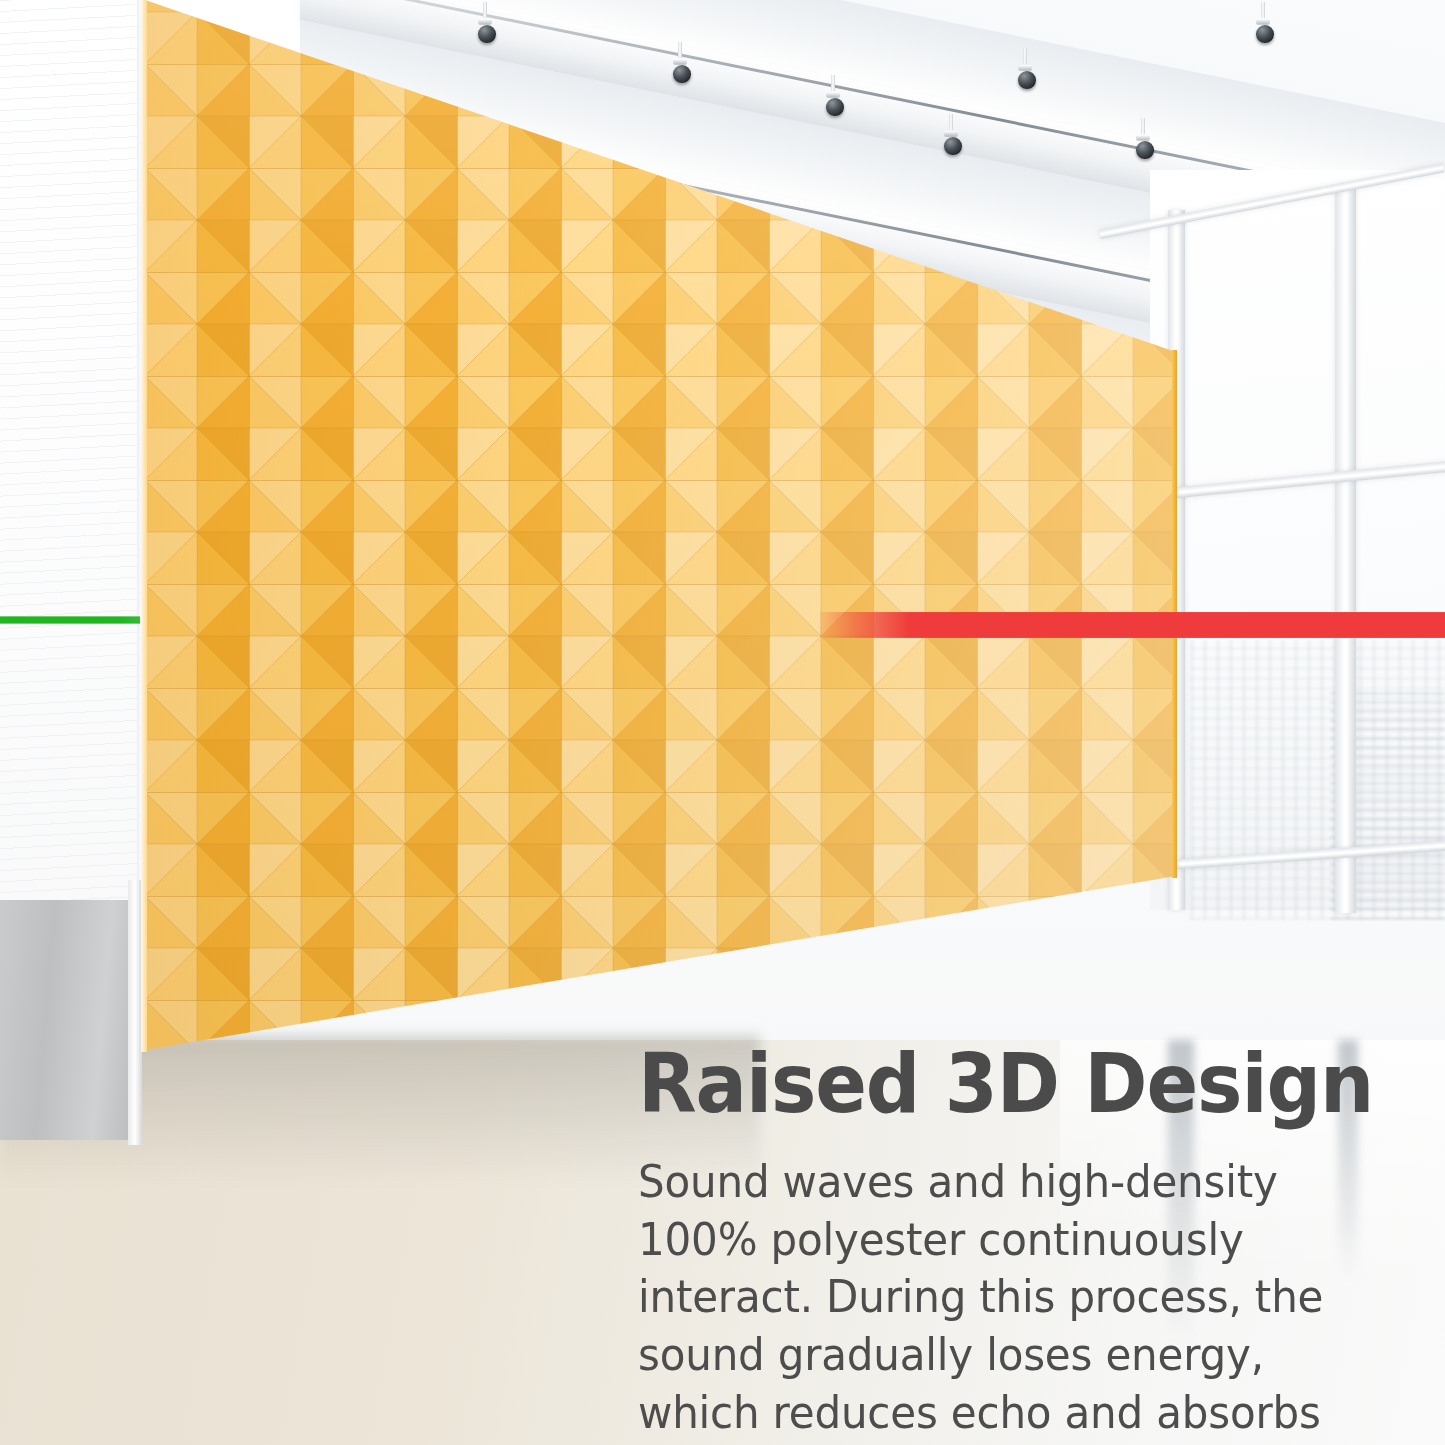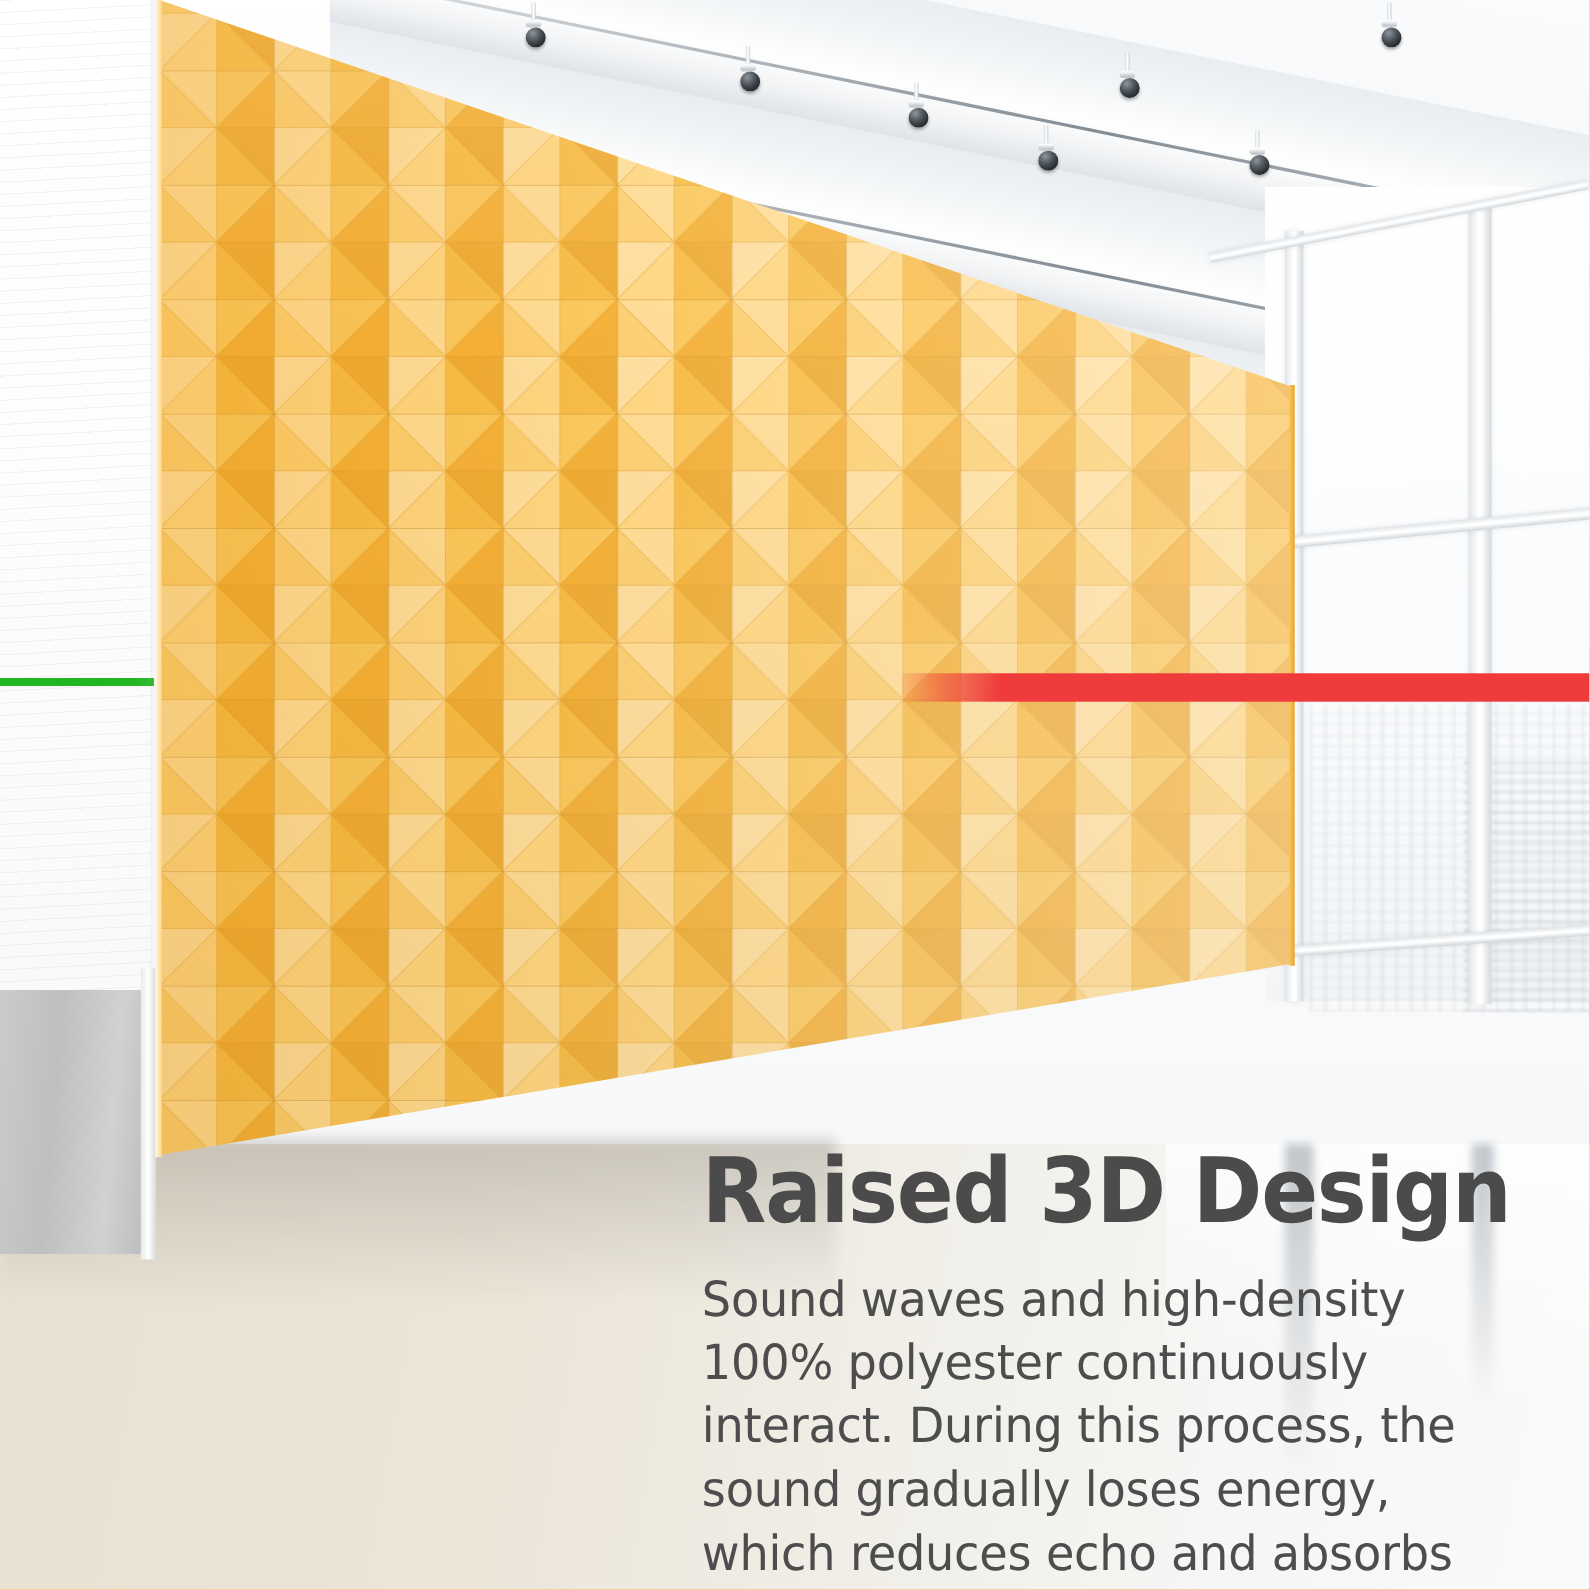--- a/index.html
+++ b/index.html
@@ -1,20 +1,20 @@
 <!DOCTYPE html>
 <html><head>
 <meta charset="utf-8">
 <style>
   html,body{margin:0;padding:0;background:#fff;}
   *{box-sizing:border-box;}
   #stage{
     position:relative;width:1445px;height:1445px;overflow:hidden;
     font-family:"Liberation Sans", sans-serif;
-    background:#f97316;
+    background:#bef264;
   }
 
   .room-wall{
     position:absolute;left:0;top:0;width:1445px;height:1100px;
     background:
       linear-gradient(180deg,#ffffff 0%,#fdfdfd 40%,#f7f8f9 100%);
   }
   
   .blinds{
     position:absolute;left:0;top:0;width:150px;height:1060px;

